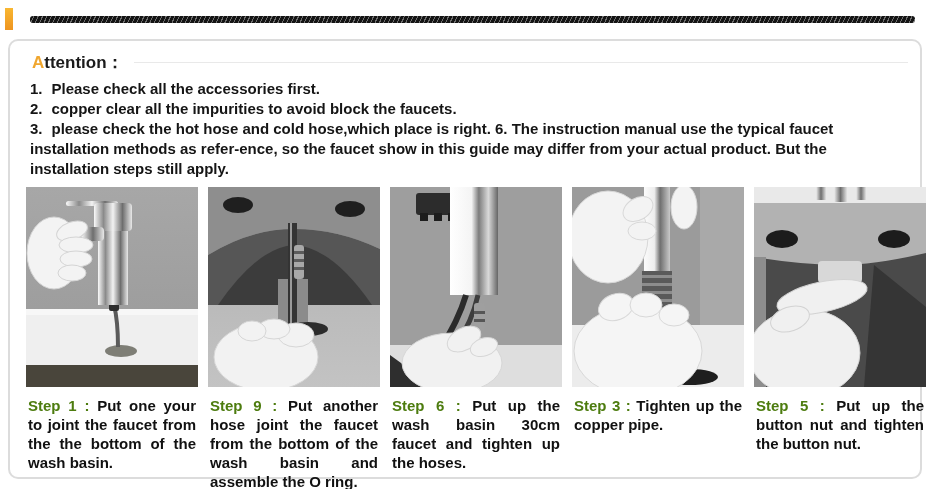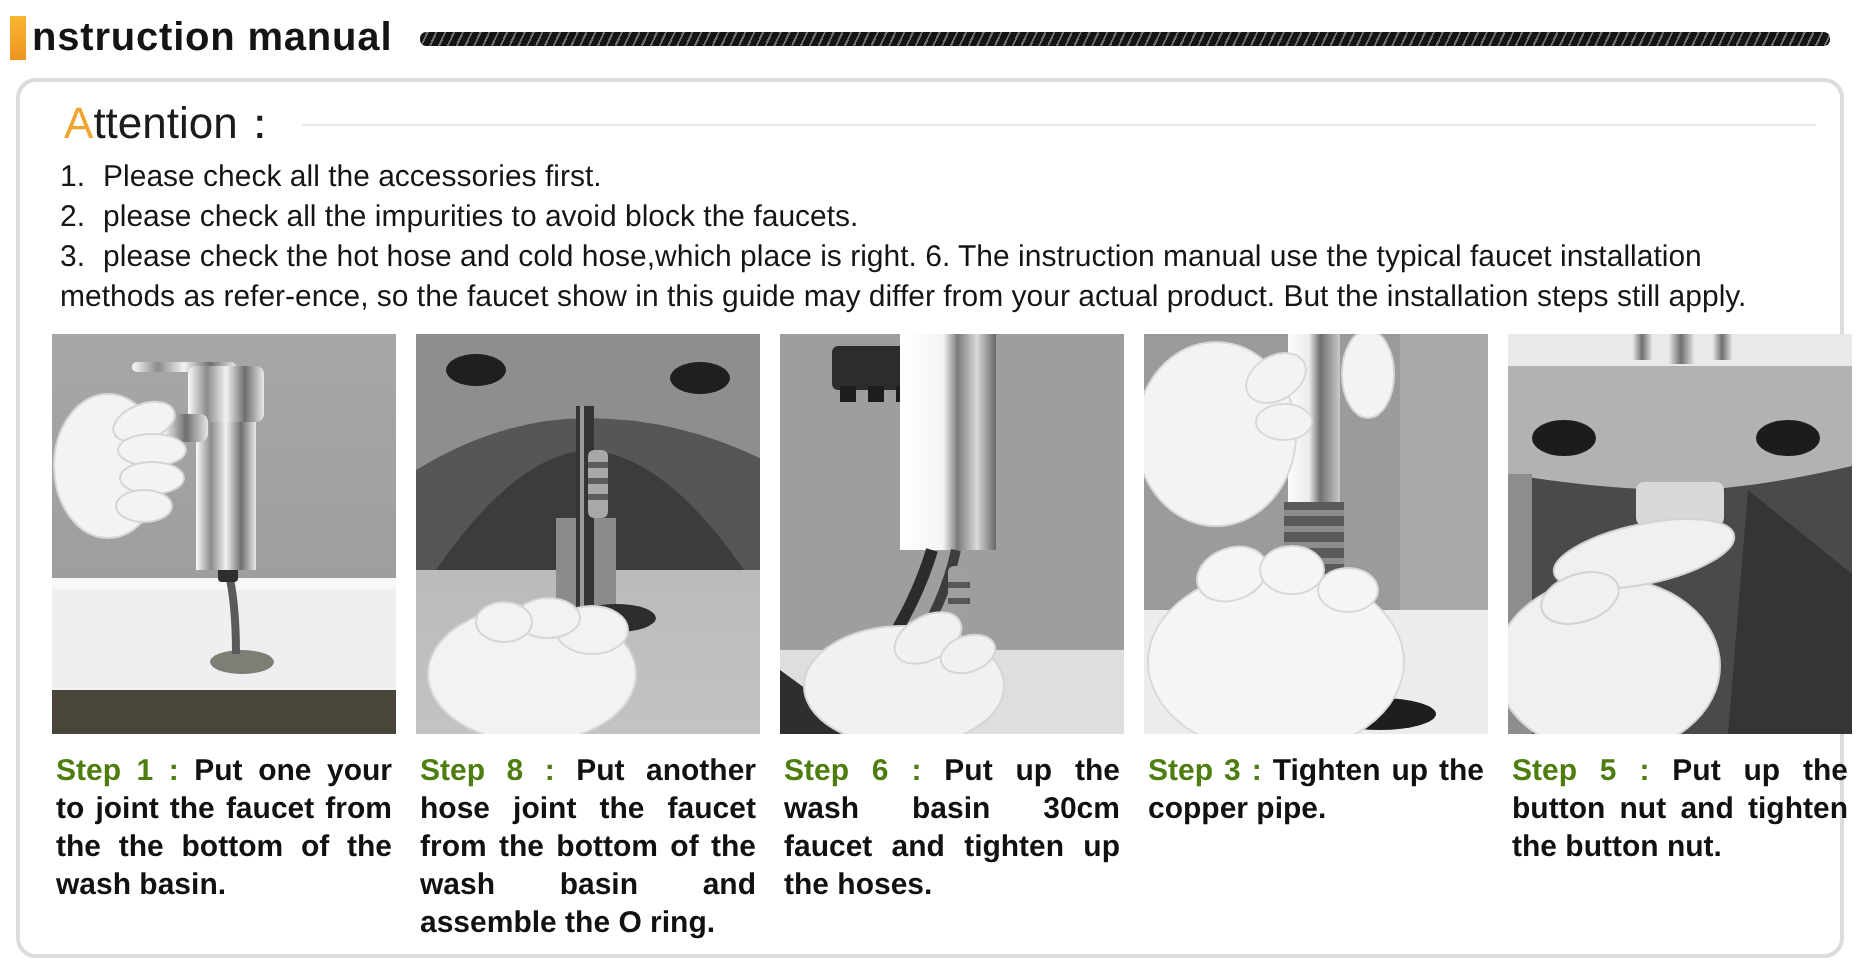--- a/index.html
+++ b/index.html
@@ -10,58 +10,57 @@
   .header { display:flex; align-items:center; padding:6px 15px 0 5px; height:32px; }
   .accent-bar { width:8px; height:22px; background:linear-gradient(180deg,#f9b731,#ee9420); margin-right:3px; }
   .title { font-size:20px; font-weight:bold; letter-spacing:.4px; color:#141414; white-space:nowrap; }
   .hatch-line { flex:1; height:7px; margin-left:14px; border-radius:3px;
     background:repeating-linear-gradient(115deg,#141414 0 3px,#6e6e6e 3px 4px); }
 
   
   .box { margin:7px 8px 0 8px; height:440px; border:2px solid #dcdcdc; border-radius:10px;
     padding:6px 8px 0 10px; background:#fff; }
   .attn-row { display:flex; align-items:center; margin:2px 4px 0 12px; height:26px; }
-  .attn-head { font-size:22px; font-weight:normal; white-space:nowrap; }
+  .attn-head { font-size:17px; font-weight:bold; white-space:nowrap; }
   .attn-a { color:#f0a62e; }
   .attn-rule { flex:1; height:1px; background:#e9e9e9; margin-left:10px; }
 
   
   .notes { margin:4px 6px 0 10px; font-size:15px; line-height:20px; color:#151515; }
-  .note { margin-bottom:0; }
+  .note { margin-bottom:0;font-weight:bold; }
   .note .num { margin-right:9px; }
 
   
   .photos { display:flex; gap:10px; margin:8px 0 0 6px; }
   .photo { width:172px; height:200px; flex:none; display:block; }
 
   
   .captions { display:flex; gap:10px; margin:9px 0 0 6px; }
   .caption { width:172px; flex:none; font-size:15px; line-height:19px; font-weight:bold;
     text-align:justify; color:#111; padding:0 2px; }
   .step-label { color:#4d7c0f; }
 </style>
 </head>
 <body>
 
 <div class="header">
   <div class="accent-bar"></div>
-  <div class="title">nstruction manual</div>
   <div class="hatch-line"></div>
 </div>
 
 <div class="box">
 
   <div class="attn-row">
     <div class="attn-head"><span class="attn-a">A</span><span>ttention：</span></div>
     <div class="attn-rule"></div>
   </div>
 
   <div class="notes">
     <div class="note"><span class="num">1.</span><span>Please check all the accessories first.</span></div>
-    <div class="note"><span class="num">2.</span><span>please check all the impurities to avoid block the faucets.</span></div>
+    <div class="note"><span class="num">2.</span><span>copper clear all the impurities to avoid block the faucets.</span></div>
     <div class="note"><span class="num">3.</span><span>please check the hot hose and cold hose,which place is right. 6.  The instruction manual use the typical faucet installation methods as refer-ence, so the faucet show in this  guide may differ from your actual product. But the installation steps still apply.</span></div>
   </div>
 
   <div class="photos">
 
     <svg class="photo" viewBox="0 0 172 200">
       <defs>
         <linearGradient id="ch1" x1="0" y1="0" x2="1" y2="0">
           <stop offset="0" stop-color="#fafafa"></stop>
             <stop offset=".25" stop-color="#8b8b8b"></stop>
@@ -212,19 +211,19 @@
         <ellipse cx="50" cy="166" rx="56" ry="44"></ellipse>
         <ellipse cx="68" cy="110" rx="46" ry="15" transform="rotate(-12 68 110)"></ellipse>
         <ellipse cx="36" cy="132" rx="20" ry="12" transform="rotate(-18 36 132)"></ellipse>
       </g>
     </svg>
 
   </div>
 
   <div class="captions">
     <div class="caption"><span class="step-label">Step 1</span> <span class="step-label">:</span> <span>Put one your to joint the faucet from the the bottom of the wash basin.</span></div>
-    <div class="caption"><span class="step-label">Step 8</span> <span class="step-label">:</span> <span>Put another hose joint the faucet from the bottom of the wash basin and assemble the O ring.</span></div>
+    <div class="caption"><span class="step-label">Step 9</span> <span class="step-label">:</span> <span>Put another hose joint the faucet from the bottom of the wash basin and assemble the O ring.</span></div>
     <div class="caption"><span class="step-label">Step 6</span> <span class="step-label">:</span> <span>Put up the wash basin 30cm faucet and tighten up the hoses.</span></div>
     <div class="caption"><span class="step-label">Step 3</span> <span class="step-label">:</span> <span>Tighten up the copper pipe.</span></div>
     <div class="caption"><span class="step-label">Step 5</span> <span class="step-label">:</span> <span>Put up the button nut and tighten the button nut.</span></div>
   </div>
 
 </div>
 
 </body></html>

